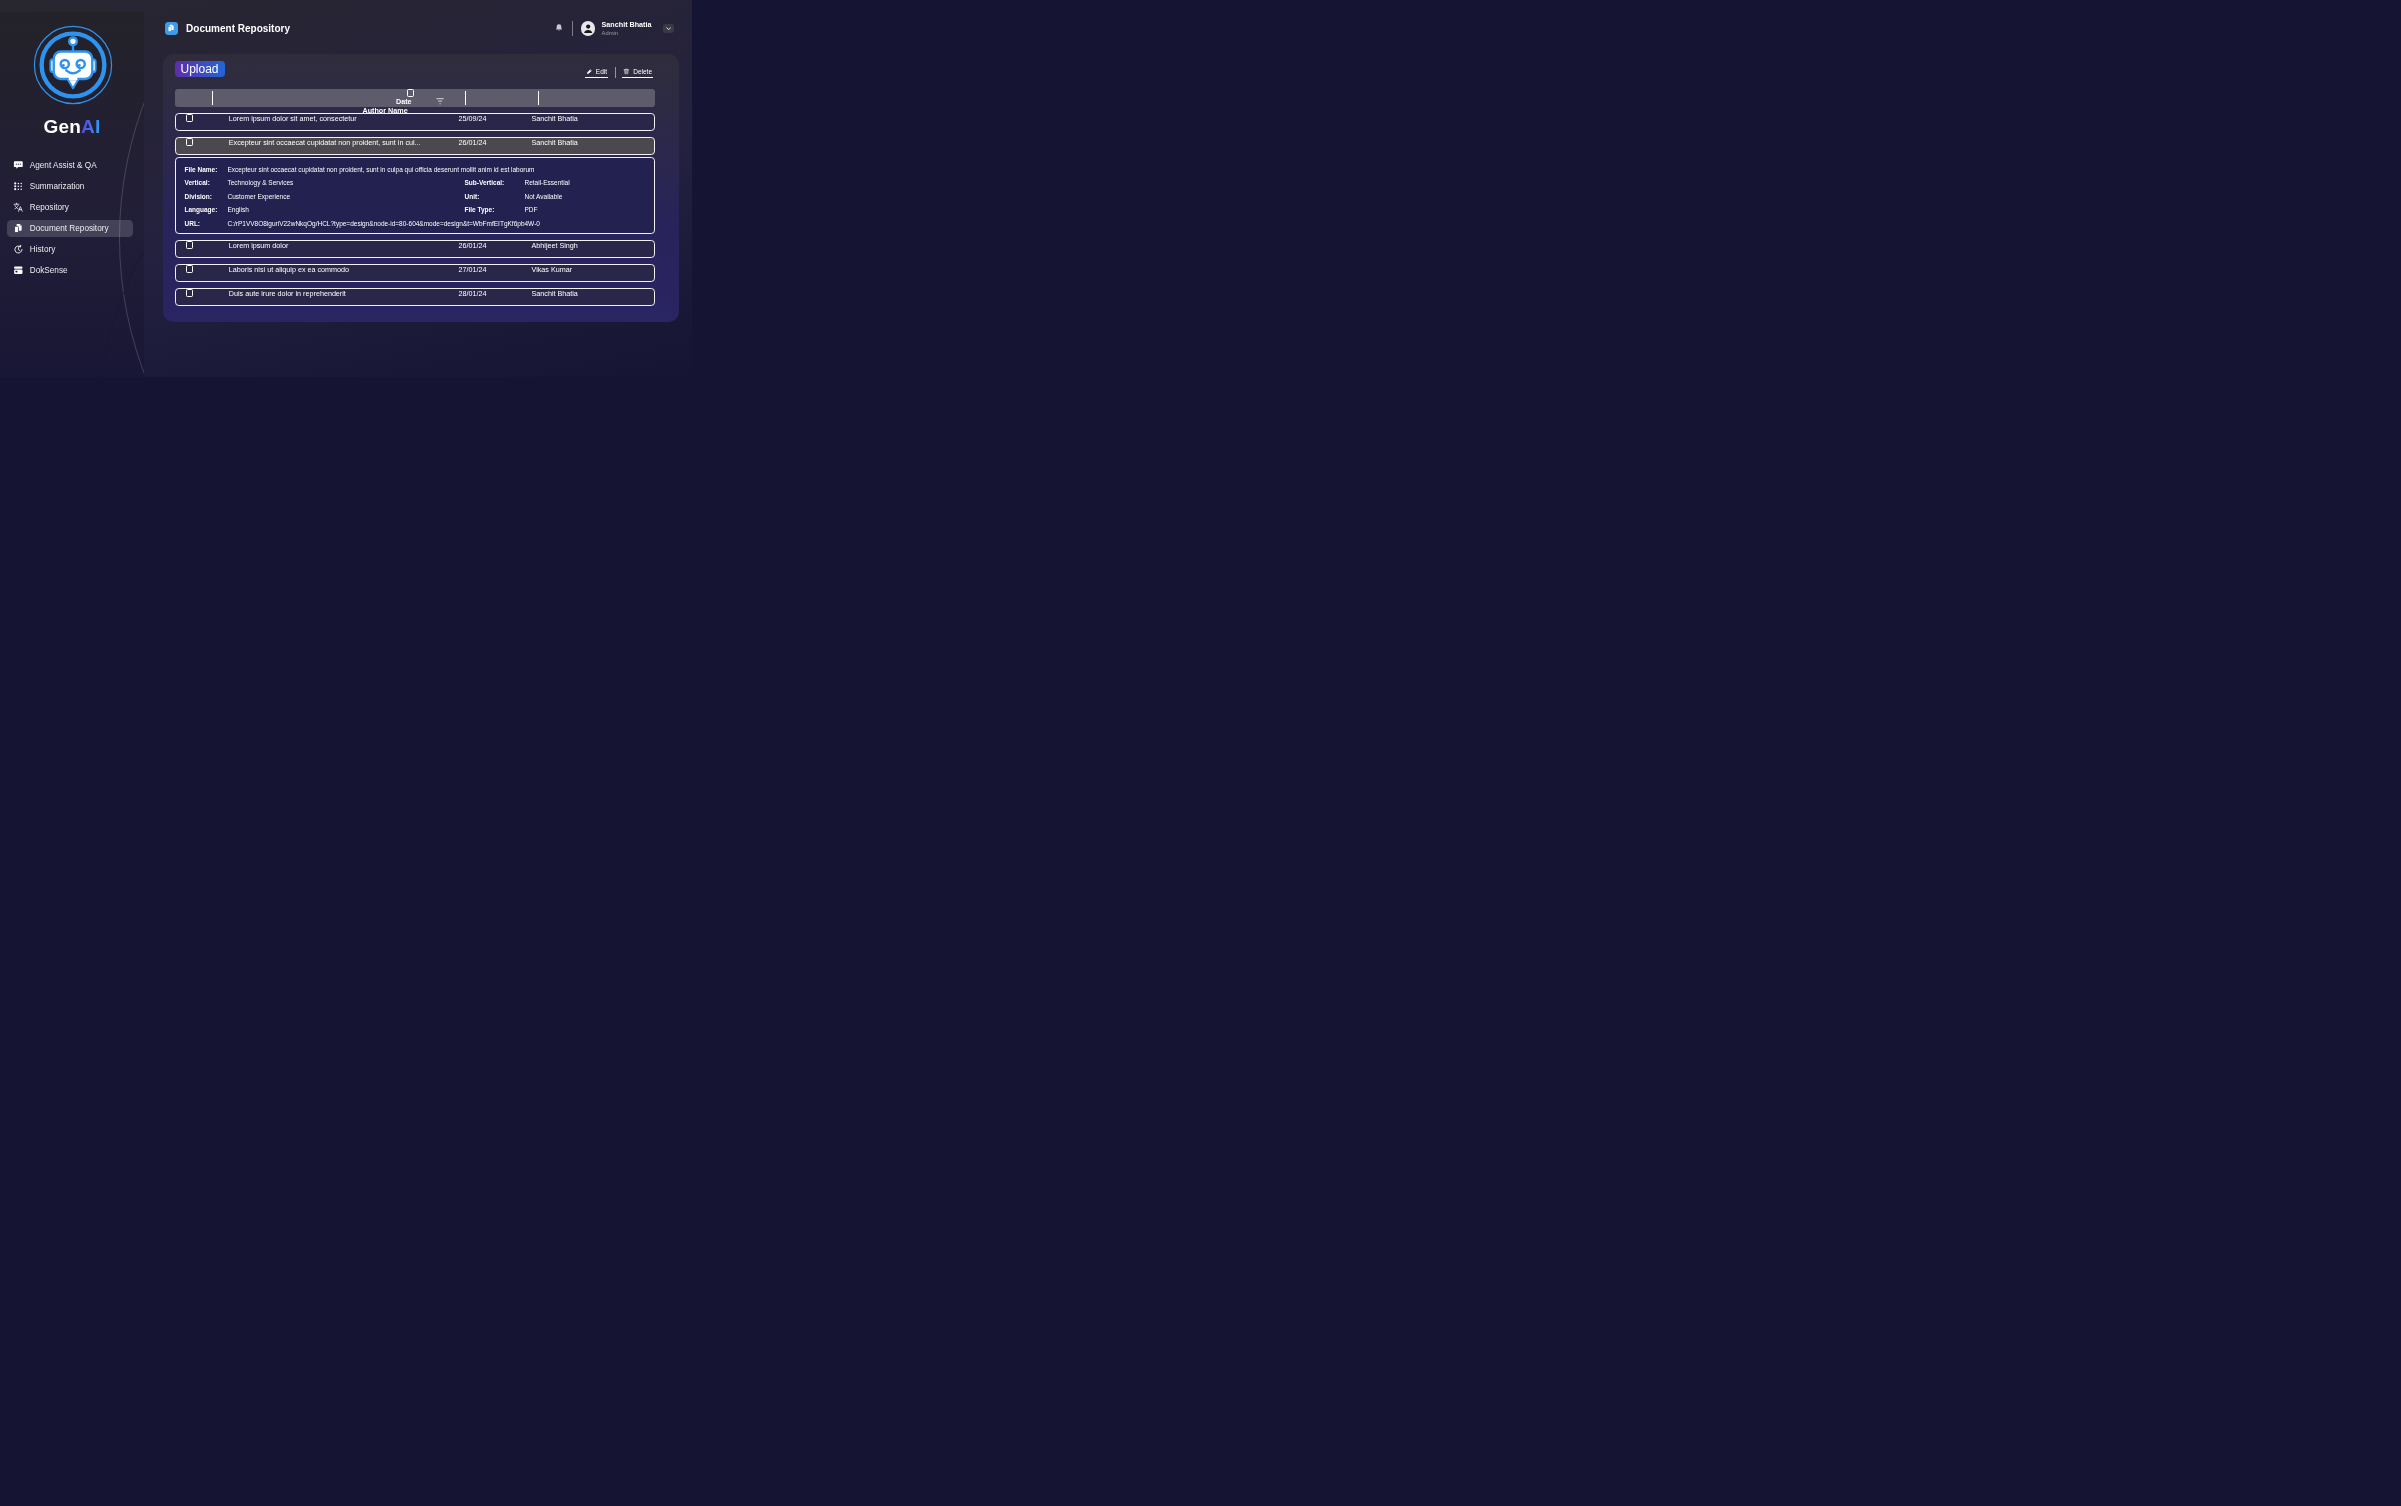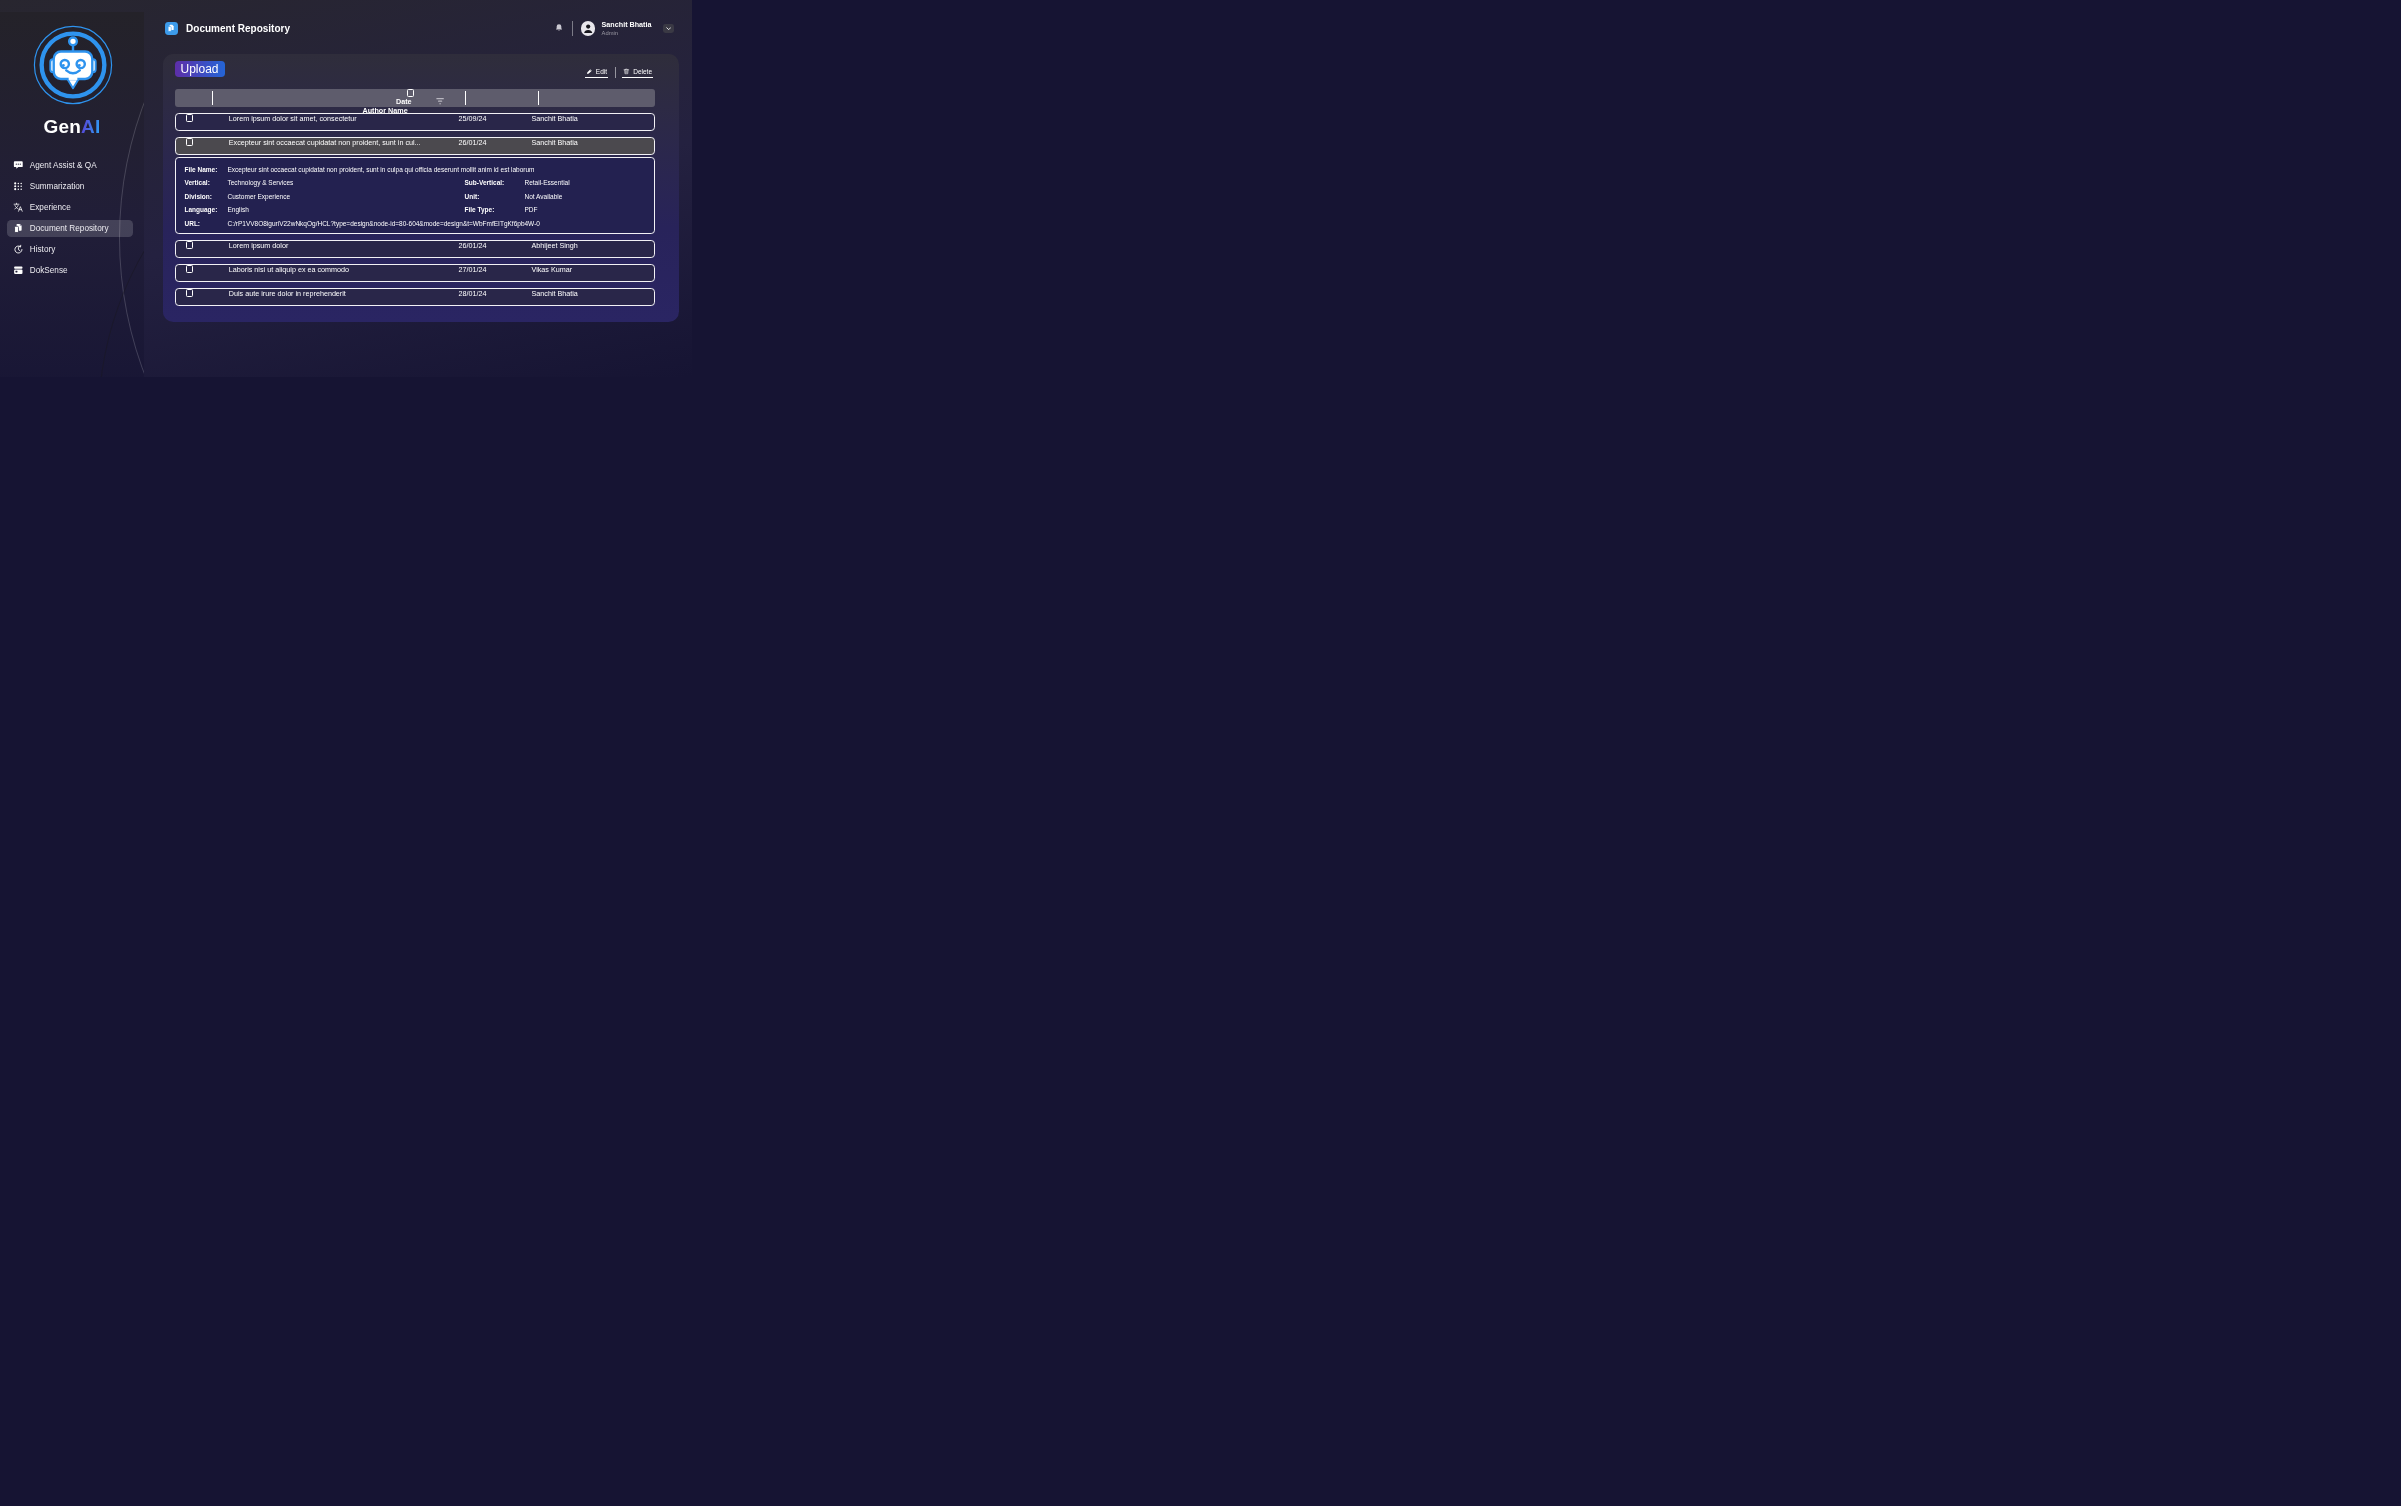--- a/index.html
+++ b/index.html
@@ -143,21 +143,21 @@
         <span class="nav-icon">
           <svg viewBox="0 0 24 24" width="10.6" height="10.6" fill="none" stroke="#fff" stroke-width="1.7" stroke-linecap="round" stroke-linejoin="round">
               <path d="M2.5 5h11"></path>
               <path d="M8 2.8V5"></path>
               <path d="M4.5 8c1.3 3.4 4.4 6.3 7.2 7.6"></path>
               <path d="M11.5 8c-1.3 3.4-4.4 6.3-7.2 7.6"></path>
               <path d="M12.5 21l4.2-10.5L20.9 21"></path>
               <path d="M14.1 17.3h5.1"></path>
             </svg>
         </span>
-        <span class="nav-label">Experience</span>
+        <span class="nav-label">Repository</span>
       </div>
       <div class="nav-item active">
         <span class="nav-icon">
           <svg viewBox="0 0 24 24" width="10.6" height="10.6">
               <path d="M9.5 2.5h6l4 4v9.5a1.5 1.5 0 0 1-1.5 1.5h-8.5A1.5 1.5 0 0 1 8 16V4a1.5 1.5 0 0 1 1.5-1.5z" fill="#fff"></path>
               <path d="M15.5 2.5v4h4z" fill="#8a88a0"></path>
               <rect x="3.5" y="7.5" width="9" height="14" rx="2.5" fill="#fff" stroke="#211f38" stroke-width="1.6"></rect>
             </svg>
         </span>
         <span class="nav-label">Document Repository</span>

